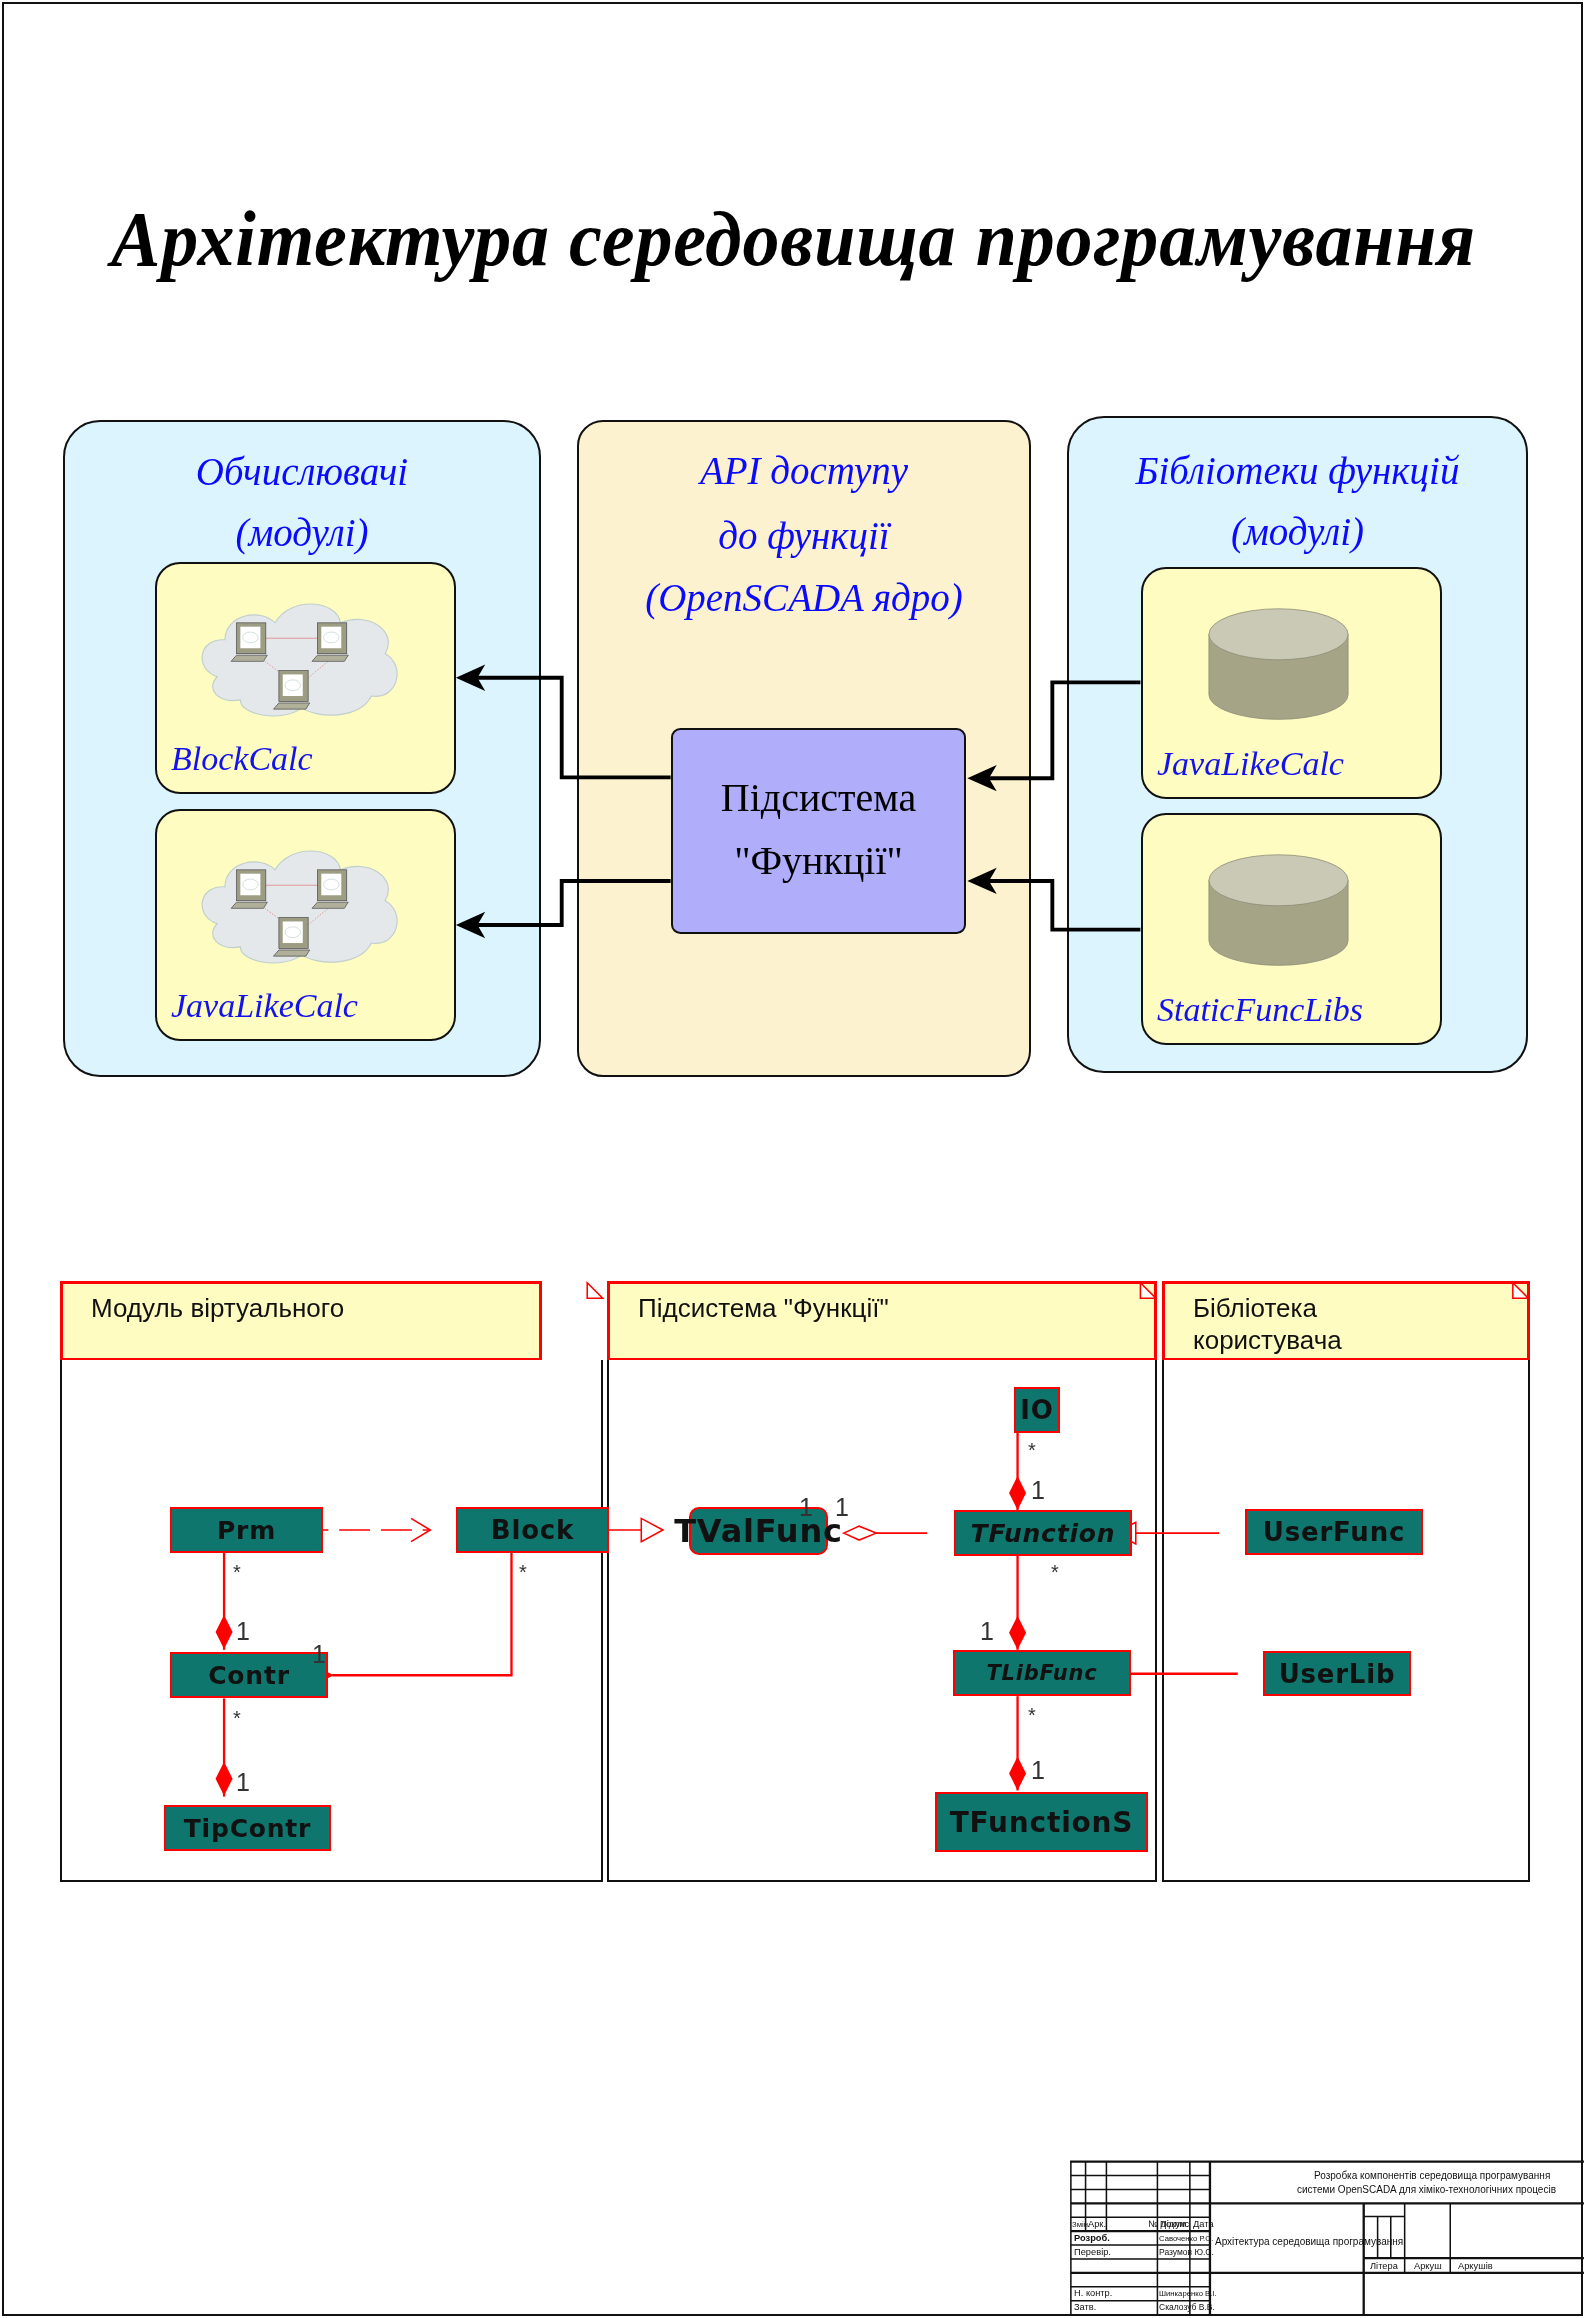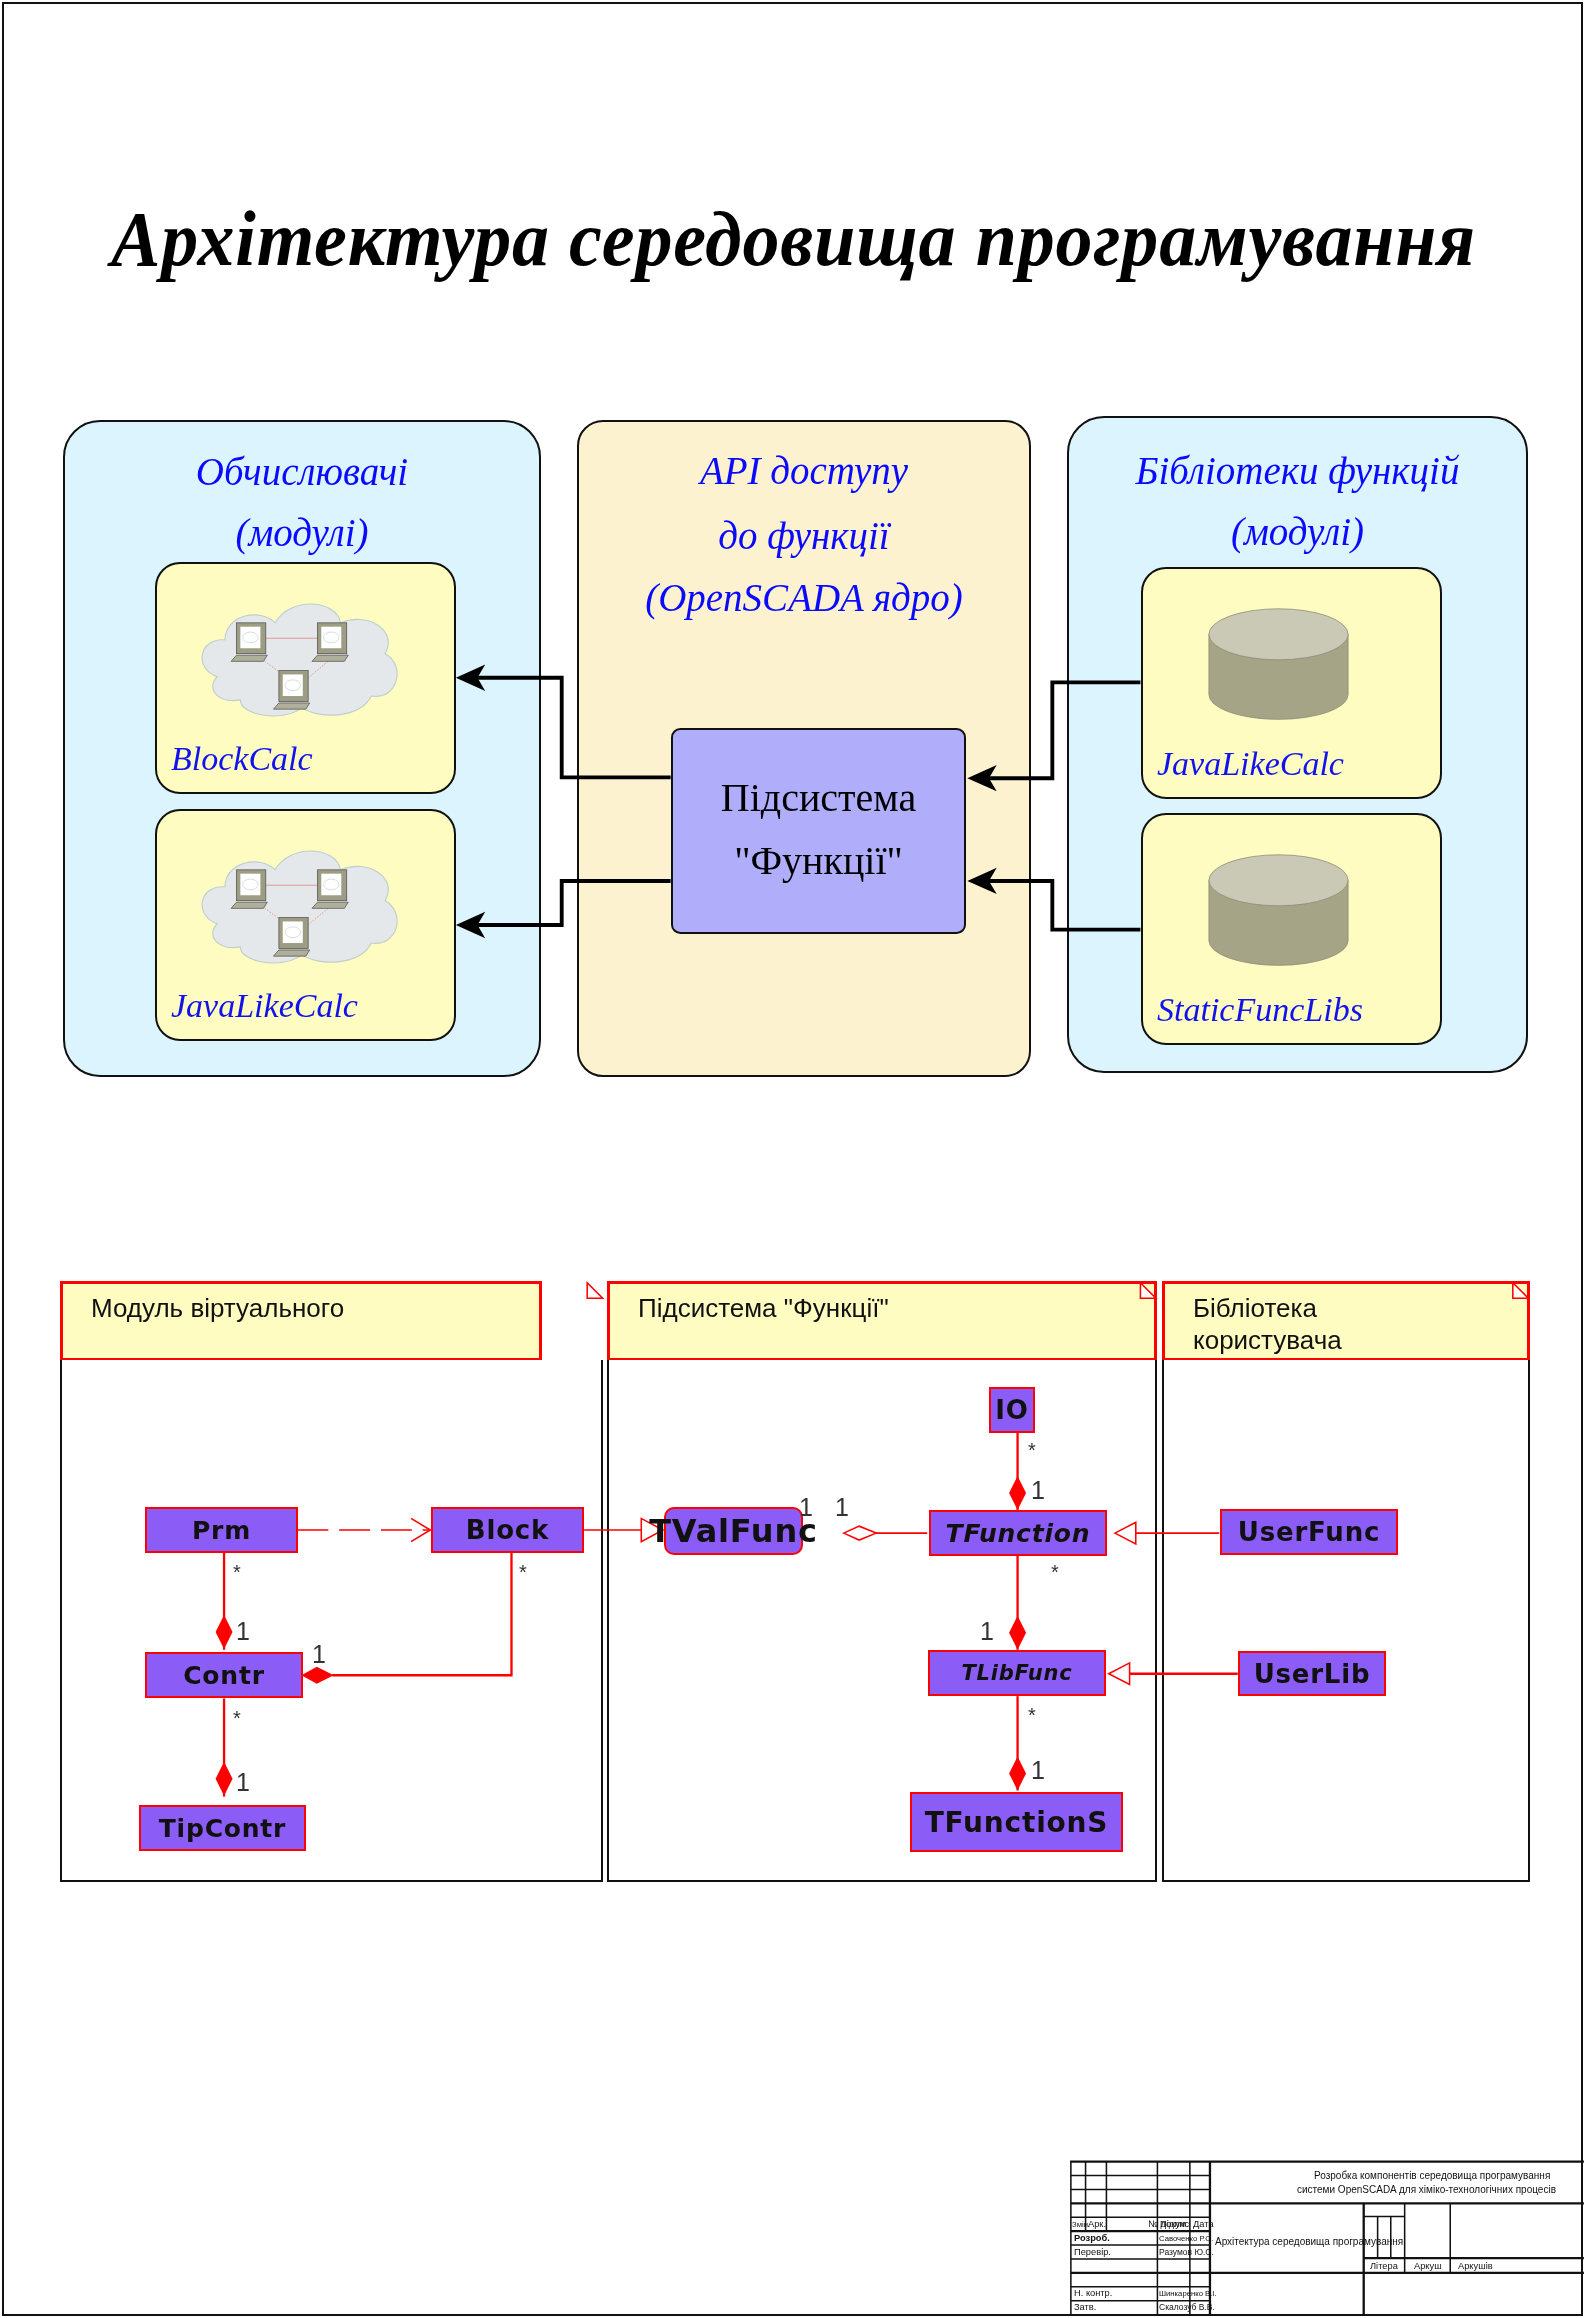--- a/index.html
+++ b/index.html
@@ -9,21 +9,21 @@
   .panel { position:absolute; border:2.3px solid #111; border-radius:37px; box-sizing:border-box; }
   .panel.blue { background:#dcf4fd; }
   .panel.tan { background:#fdf2cf; border-radius:26px; }
   .ptitle { position:absolute; left:0; right:0; text-align:center; font-family:"Liberation Serif", serif; font-style:italic; color:#0a0aff; font-size:39px; line-height:62px; }
   .module { position:absolute; background:#fefcc0; border:2.3px solid #111; border-radius:25px; box-sizing:border-box; }
   .mlabel { position:absolute; left:14px; font-family:"Liberation Serif", serif; font-style:italic; color:#1212ee; font-size:34px; }
   .subsys { position:absolute; left:671px; top:728px; width:295px; height:206px; background:#b0adfb; border:2.3px solid #111; border-radius:9.3px; box-sizing:border-box; font-family:"Liberation Serif", serif; font-size:40px; text-align:center; color:#000; line-height:63px; padding-top:36px; }
   svg.overlay { position:absolute; left:0; top:0; }
   .pkg-head { position:absolute; background:#fefcc0; border:3.1px solid #f00; box-sizing:border-box; font-family:"Liberation Sans", sans-serif; font-size:26px; color:#111; line-height:32px; padding:7.7px 0 0 28px; }
   .pkg-body { position:absolute; border:2.3px solid #111; border-top:none; box-sizing:border-box; background:#fff; }
-  .cls { position:absolute; background:#8b5cf6; border:2.3px solid #f00; box-sizing:border-box; font-family:"DejaVu Sans", sans-serif; font-weight:bold; color:#111; display:flex; align-items:center; justify-content:center; letter-spacing:0.8px; }
+  .cls { position:absolute; background:#0f766e; border:2.3px solid #f00; box-sizing:border-box; font-family:"DejaVu Sans", sans-serif; font-weight:bold; color:#111; display:flex; align-items:center; justify-content:center; letter-spacing:0.8px;margin-left:25px; }
   .cls.italic { font-style:italic; }
   .mult { position:absolute; font-family:"Liberation Sans", sans-serif; font-size:20px; color:#333; }
   .st-txt { position:absolute; font-family:"Liberation Sans", sans-serif; font-size:9.3px; color:#111; white-space:nowrap; }
 </style>
 </head>
 <body>
 
 <div class="sheet"></div>
 
 <div class="title">Архітектура середовища програмування</div>

